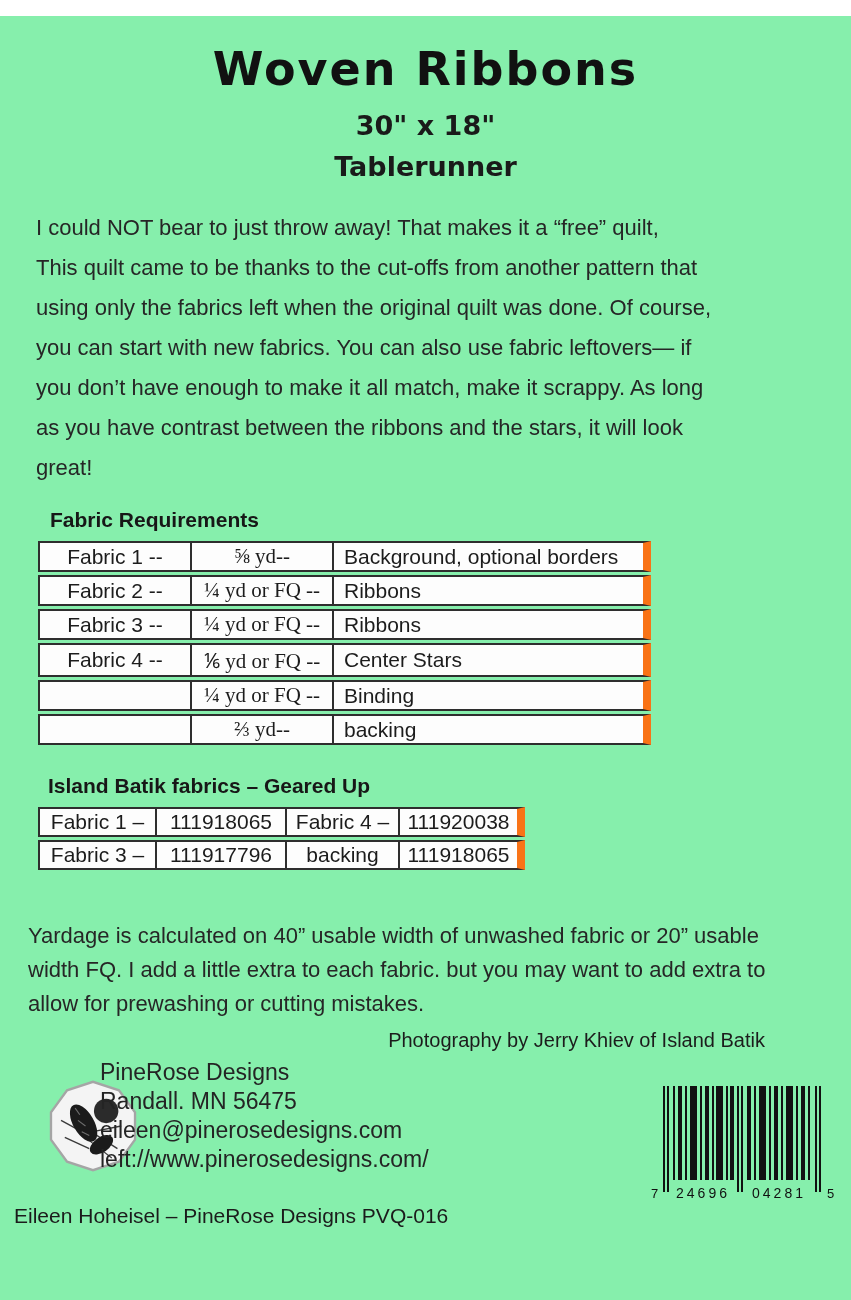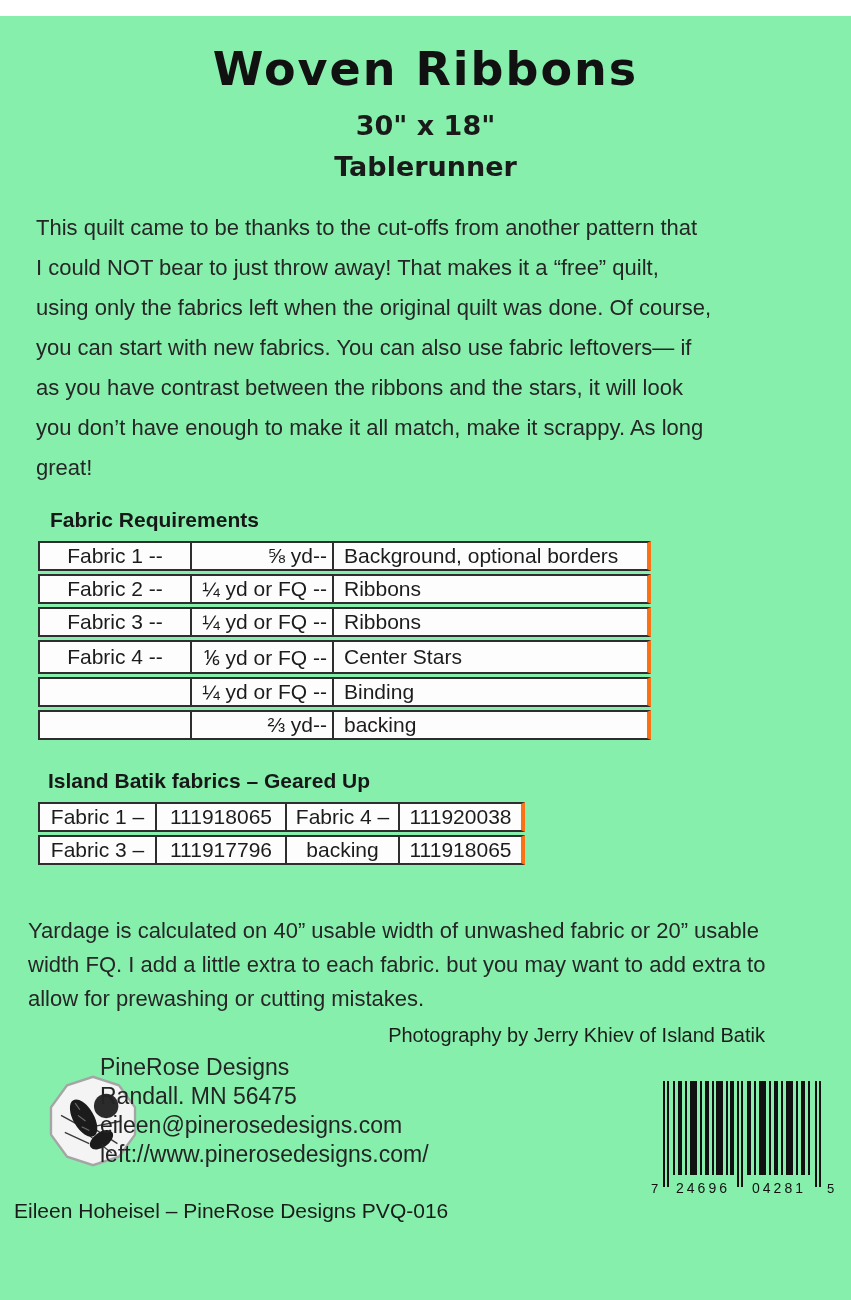--- a/index.html
+++ b/index.html
@@ -54,26 +54,26 @@
     border-top: 2px solid #2e2e2e;
     border-bottom: 2px solid #2e2e2e;
     border-left: 2px solid #2e2e2e;
     height: 29px;
     font-size: 21px;
     color: #1c1c1c;
     background: #fdfdfd;
     padding: 1px 5px;
     overflow: hidden;
   }
-  td:last-child { border-right: 4px solid #f97316; }
+  td:last-child { border-right: 8px solid #f97316; }
   .req-table col.c1 { width: 152px; }
   .req-table col.c2 { width: 142px; }
   .req-table col.c3 { width: 319px; }
   .req-table td.fabric { text-align: center; }
-  .req-table td.amount { text-align: right; }
+  .req-table td.amount { text-align: center; font-family: Liberation Serif, serif; }
   .req-table td.use    { text-align: left; padding-left: 10px; }
   .batik-table col.b1 { width: 117px; }
   .batik-table col.b2 { width: 130px; }
   .batik-table col.b3 { width: 113px; }
   .batik-table col.b4 { width: 127px; }
   .batik-table td { text-align: center; }
 
   
   .photo-credit {
     margin-top: 8px;
@@ -99,26 +99,26 @@
 
 <div class="page">
 
   <div class="header">
     <div class="title">Woven Ribbons</div>
     <div class="size-line">30" x 18"</div>
     <div class="subtitle">Tablerunner</div>
   </div>
 
   <div class="intro">
+    <div class="hand-line">I could NOT bear to just throw away! That makes it a “free” quilt,</div>
     <div class="hand-line">This quilt came to be thanks to the cut-offs from another pattern that</div>
-    <div class="hand-line">I could NOT bear to just throw away! That makes it a “free” quilt,</div>
     <div class="hand-line">using only the fabrics left when the original quilt was done.  Of course,</div>
     <div class="hand-line">you can start with new fabrics.  You can also use fabric leftovers— if</div>
+    <div class="hand-line">you don’t have enough to make it all match, make it scrappy.  As long</div>
     <div class="hand-line">as you have contrast between the ribbons and the stars, it will look</div>
-    <div class="hand-line">you don’t have enough to make it all match, make it scrappy.  As long</div>
     <div class="hand-line">great!</div>
   </div>
 
   <div class="section-heading">Fabric Requirements</div>
   <table class="req-table">
     <colgroup>
         <col class="c1">
         <col class="c2">
         <col class="c3">
       </colgroup>

